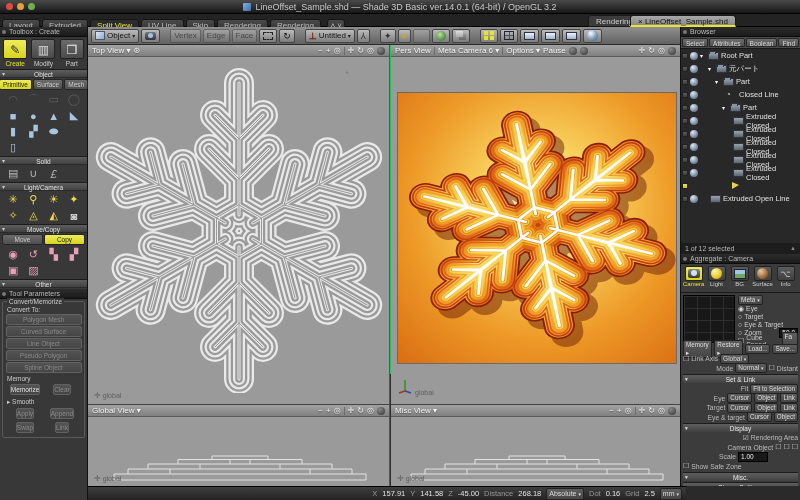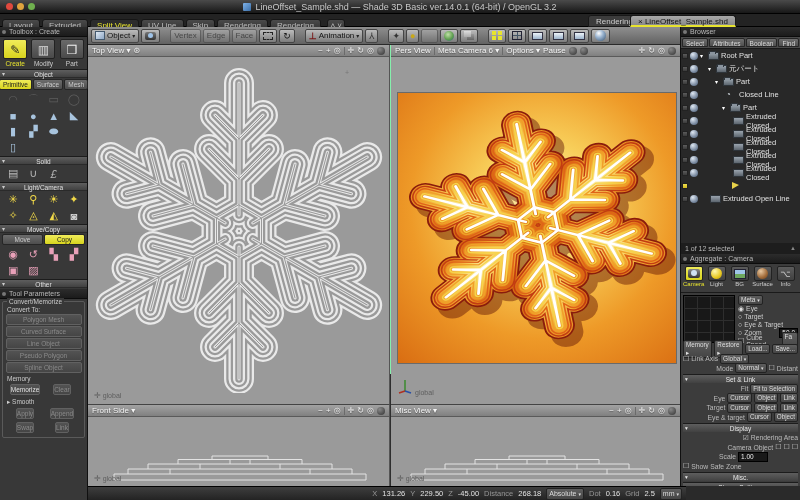--- a/index.html
+++ b/index.html
@@ -76,21 +76,21 @@
 .mcbtn.active{color:#1c1c1c;background:linear-gradient(#f0ec5a,#d8d41e)}
 
 #tpgroup{margin:2px 2px;border:1px solid #5a5a5a;border-radius:2px;padding:2px 2px 3px;position:relative}
 #tpgroup .glab{position:absolute;top:-4px;left:4px;background:#383838;font-size:6.5px;color:#ccc;padding:0 2px}
 .tplab{font-size:6.5px;color:#ccc;margin:2px 0 1px 2px}
 .tpb{display:block;width:76px;margin:1px auto;font-size:6.5px;text-align:center;color:#8a8a8a;
   background:linear-gradient(#535353,#454545);border:1px solid #616161;border-radius:2px;padding:1px 0}
 .tpb.en{color:#e0e0e0}
 .tpgrid{display:grid;grid-template-columns:1fr 1fr;gap:1px;padding:0 2px}
 
-#viewports{left:88px;top:45px;width:592px;height:329px;background:#86efac}
+#viewports{left:88px;top:45px;width:592px;height:329px;background:#22c55e}
 .pane{position:absolute;overflow:hidden}
 .vhead{height:12px;background:linear-gradient(#a2a2a2,#808080);border-bottom:1px solid #5a5a5a;
   display:flex;align-items:center;gap:3px;padding:0 4px;font-size:8px;color:#f4f4f4;text-shadow:0 1px 1px #555}
 .vsep{width:1px;height:8px;background:#6a6a6a}
 .vic{font-size:8px;color:#f0f0f0;line-height:12px}
 .vright{margin-left:auto;display:flex;gap:3px;align-items:center}
 .vcirc{width:8px;height:8px;border-radius:50%;background:radial-gradient(circle at 35% 30%,#888,#333);display:inline-block}
 .vcontent{position:absolute;left:0;right:0;bottom:0;background:#9a9a9a}
 .glabel{position:absolute;font-size:7px;color:#5e5e5e}
 .gcross{color:#5e5e5e;font-size:8px}
@@ -195,21 +195,21 @@
     </span>
   <span class="t2b">
       <span class="mi marqi"></span>
     </span>
   <span class="t2b">
       <span class="mi">↻</span>
     </span>
   <span class="t2gap"></span>
   <span class="t2b">
       <span class="mi axisi">⊥</span>
-      <span>Animation</span>
+      <span>Untitled</span>
       <span class="car">▾</span>
     </span>
   <span class="t2b">
       <span class="mi" style="color:#333">⅄</span>
     </span>
   <span class="t2gap"></span>
   <span class="t2b">
       <span class="mi" style="color:#333">✦</span>
     </span>
   <span class="t2b">
@@ -477,21 +477,21 @@
         <line x1="8" y1="13" x2="8" y2="2" stroke="#3a8a2e" stroke-width="1.5"></line>
         <line x1="8" y1="13" x2="2" y2="15" stroke="#b03020" stroke-width="1.5"></line>
         <line x1="8" y1="13" x2="14" y2="15" stroke="#2850a8" stroke-width="1.5"></line>
       </svg>
       <span class="glabel" style="left:24px;bottom:8px">global</span>
     </div>
   </div>
 
   <div class="pane" style="left:0;top:359px;width:302px;height:82px;border-right:1px solid #555;border-top:1px solid #444">
     <div class="vhead">
-      <span><span>Front Side</span> ▾</span>
+      <span><span>Global View</span> ▾</span>
       <div class="vright">
         <span class="vic">−</span>
         <span class="vic">+</span>
         <span class="vic">◎</span>
         <span class="vsep"></span>
         <span class="vic">✛</span>
         <span class="vic">↻</span>
         <span class="vic">◎</span>
         <span class="vcirc"></span>
       </div>
@@ -760,23 +760,23 @@
         <span class="cbx">☐</span>
         <span class="plab">Stereo Camera</span>
         <span class="drop" style="color:#8a8a8a"><span>Side by Side</span> <span class="car">▾</span></span>
       </div>
 
   </div>
 </div>
 
 <div id="statusbar" class="abs">
   <span class="lb">X</span>
-    <span class="vl">131.26</span>
+    <span class="vl">157.91</span>
   <span class="lb">Y</span>
-    <span class="vl">229.50</span>
+    <span class="vl">141.58</span>
   <span class="lb">Z</span>
     <span class="vl">-45.00</span>
   <span class="lb">Distance</span>
     <span class="vl">268.18</span>
   <span class="drop"><span>Absolute</span> <span class="car">▾</span></span>
   <span class="lb">Dot</span>
     <span class="vl">0.16</span>
   <span class="lb">Grid</span>
     <span class="vl">2.5</span>
   <span class="drop"><span>mm</span> <span class="car">▾</span></span>

